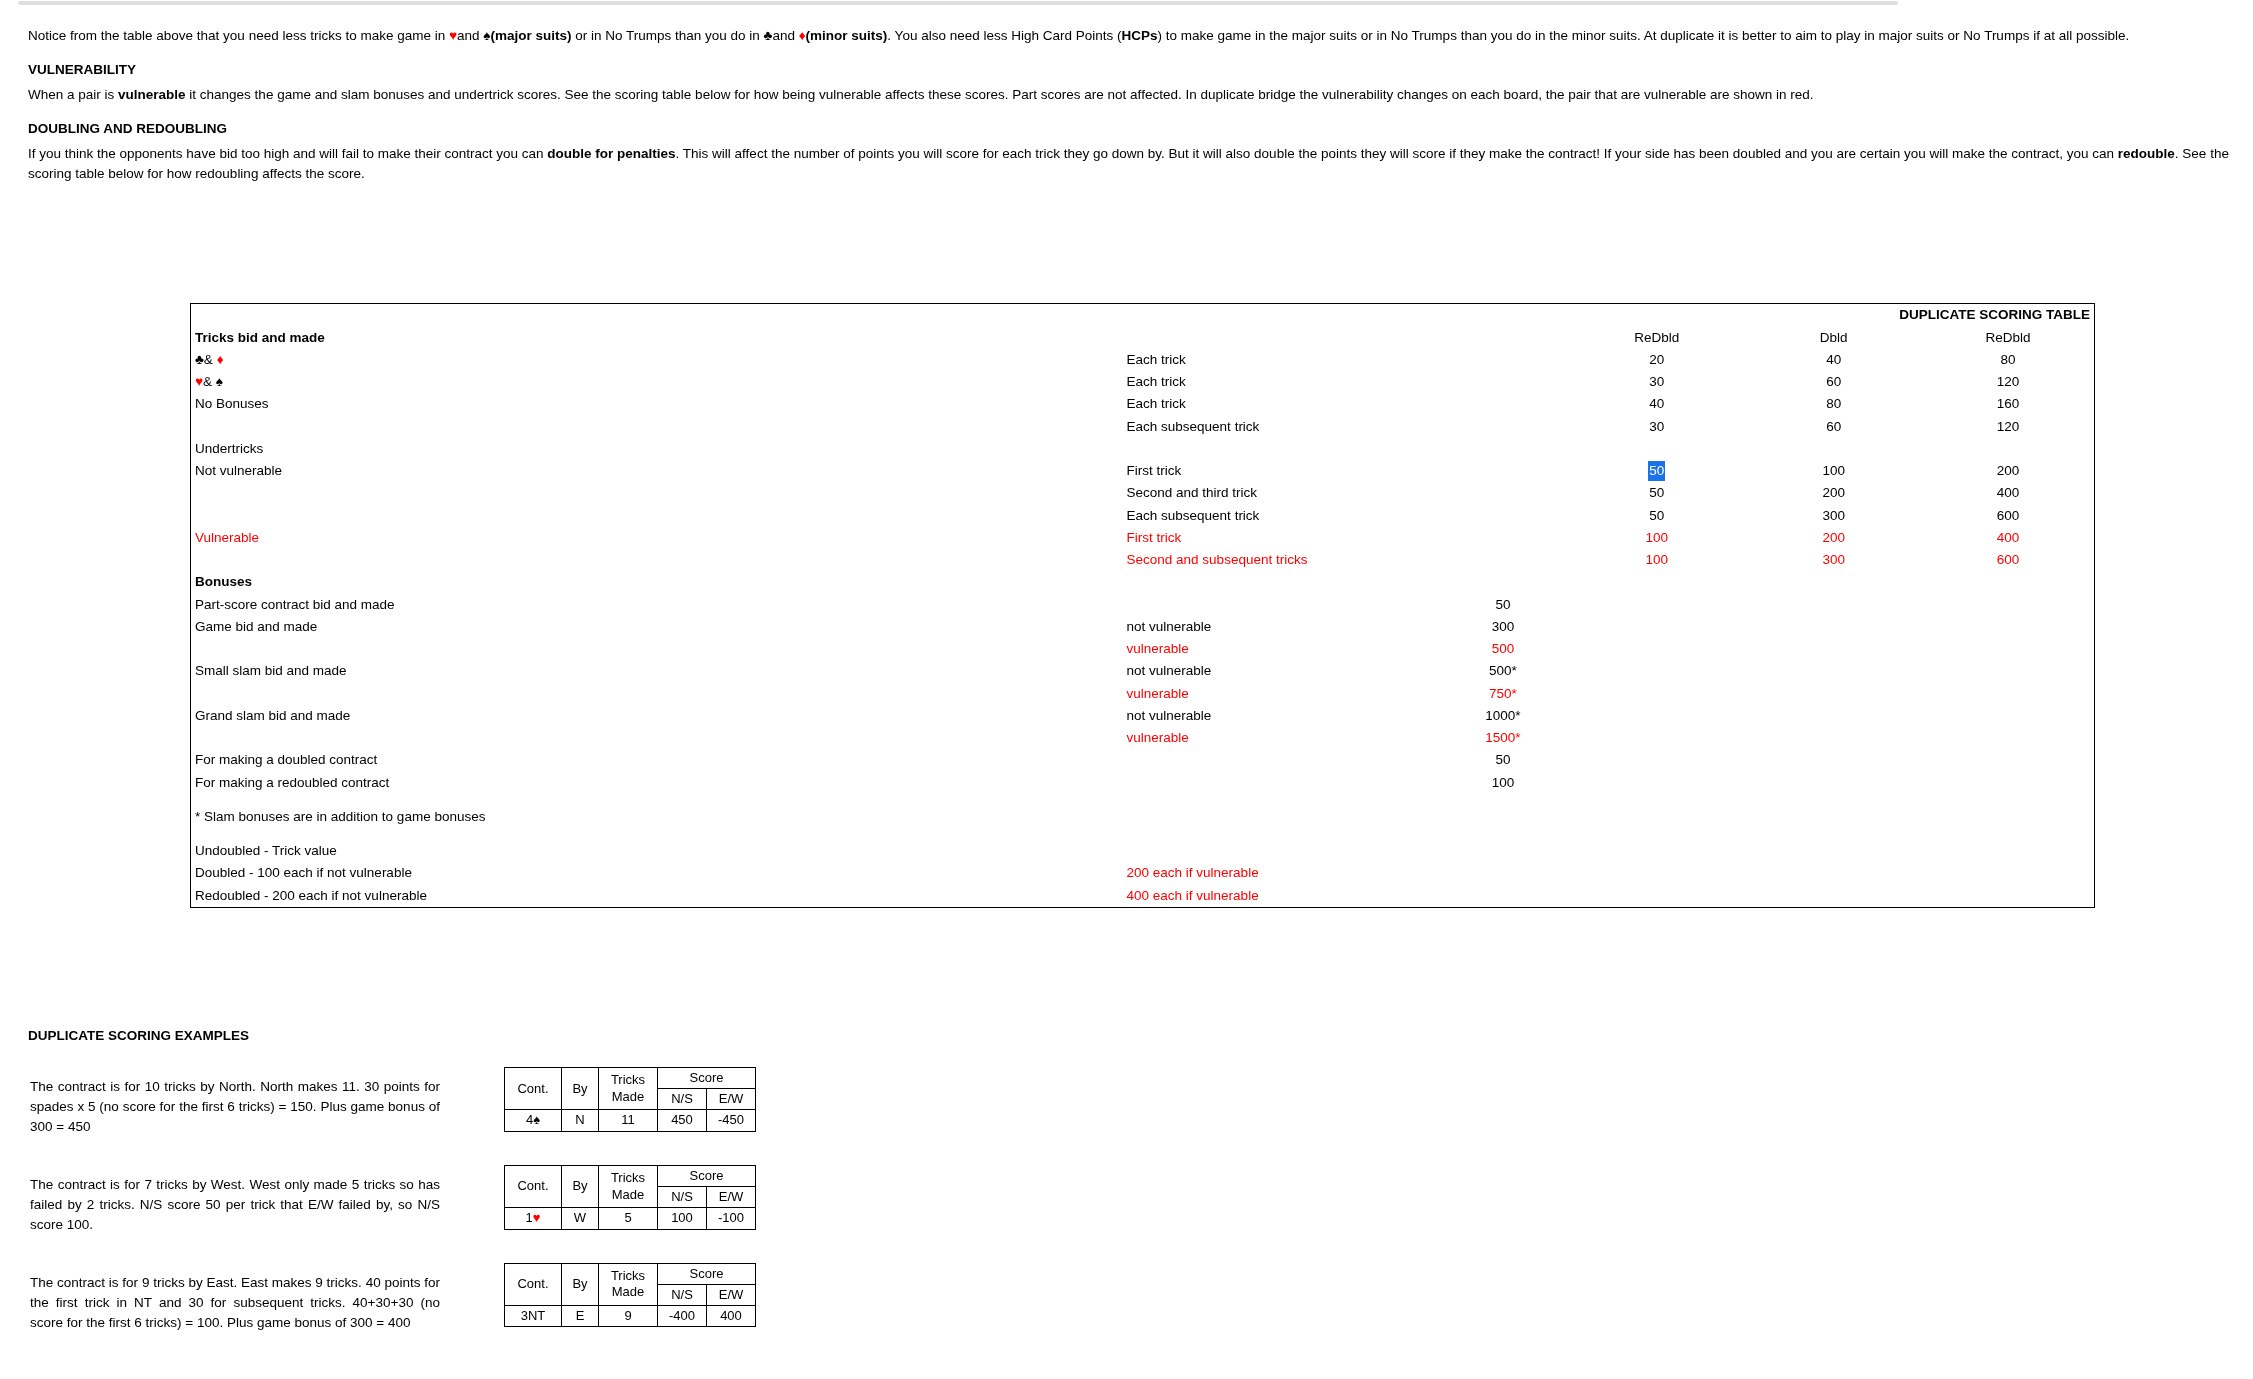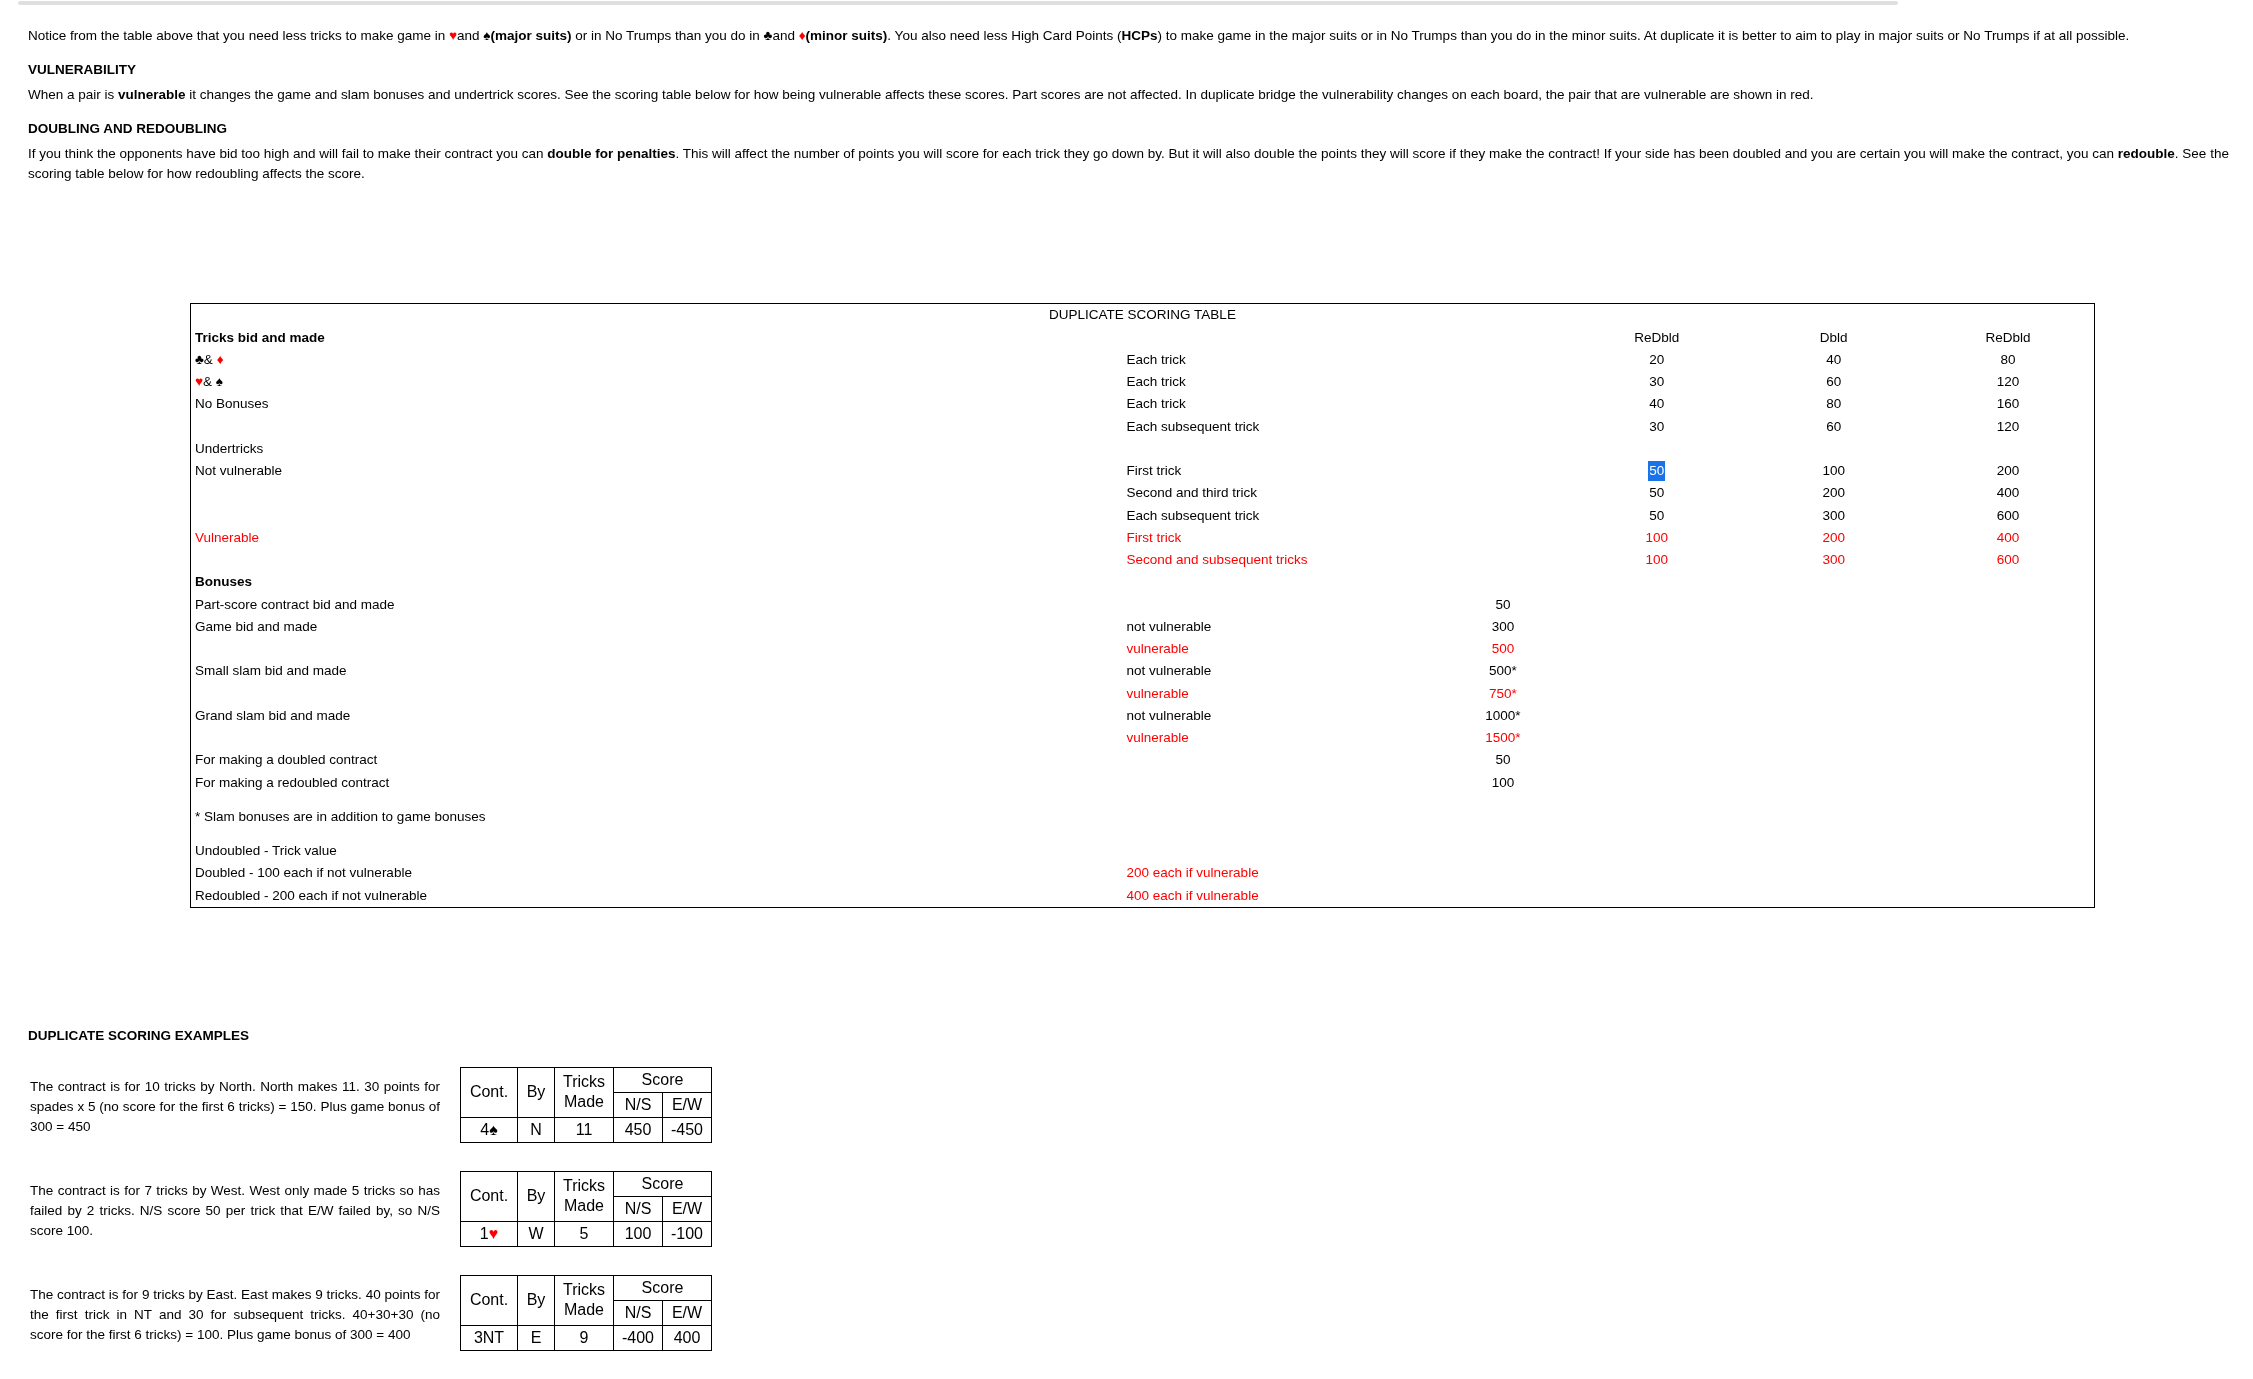--- a/index.html
+++ b/index.html
@@ -46,22 +46,22 @@
     border-collapse: collapse;
     width: 1905px;
     font-size: 13.5px;
   }
   table.scoring td {
     padding: 1px 4px;
     vertical-align: top;
     line-height: 1.5;
   }
   .st-title {
-    text-align: center;
-    font-weight: normal;
+    text-align: right;
+    font-weight: bold;
     padding-bottom: 4px;
   }
   .col-a { width: 575px; }
   .col-b { width: 320px; }
   .col-c { width: 300px; }
   .col-d { width: 120px; text-align: center; }
   .col-e { width: 165px; text-align: center; }
   .col-f { width: 165px; text-align: center; }
   .col-g { width: 160px; text-align: center; }
   .hdr-num { text-align: center; }
@@ -92,21 +92,22 @@
     text-align: justify;
     line-height: 1.48;
     padding-top: 10px;
     padding-left: 2px;
   }
   .example-table-holder {
     margin-left: 20px;
   }
   table.mini {
     border-collapse: collapse;
-    font-size: 16px;
+    font-size: 13px;
+    margin-left: 44px;
   }
   table.mini td, table.mini th {
     border: 1px solid #000;
     text-align: center;
     padding: 2px 5px;
     font-weight: normal;
     line-height: 1.25;
   }
   .cell-cont { width: 46px; }
   .cell-by { width: 26px; }

